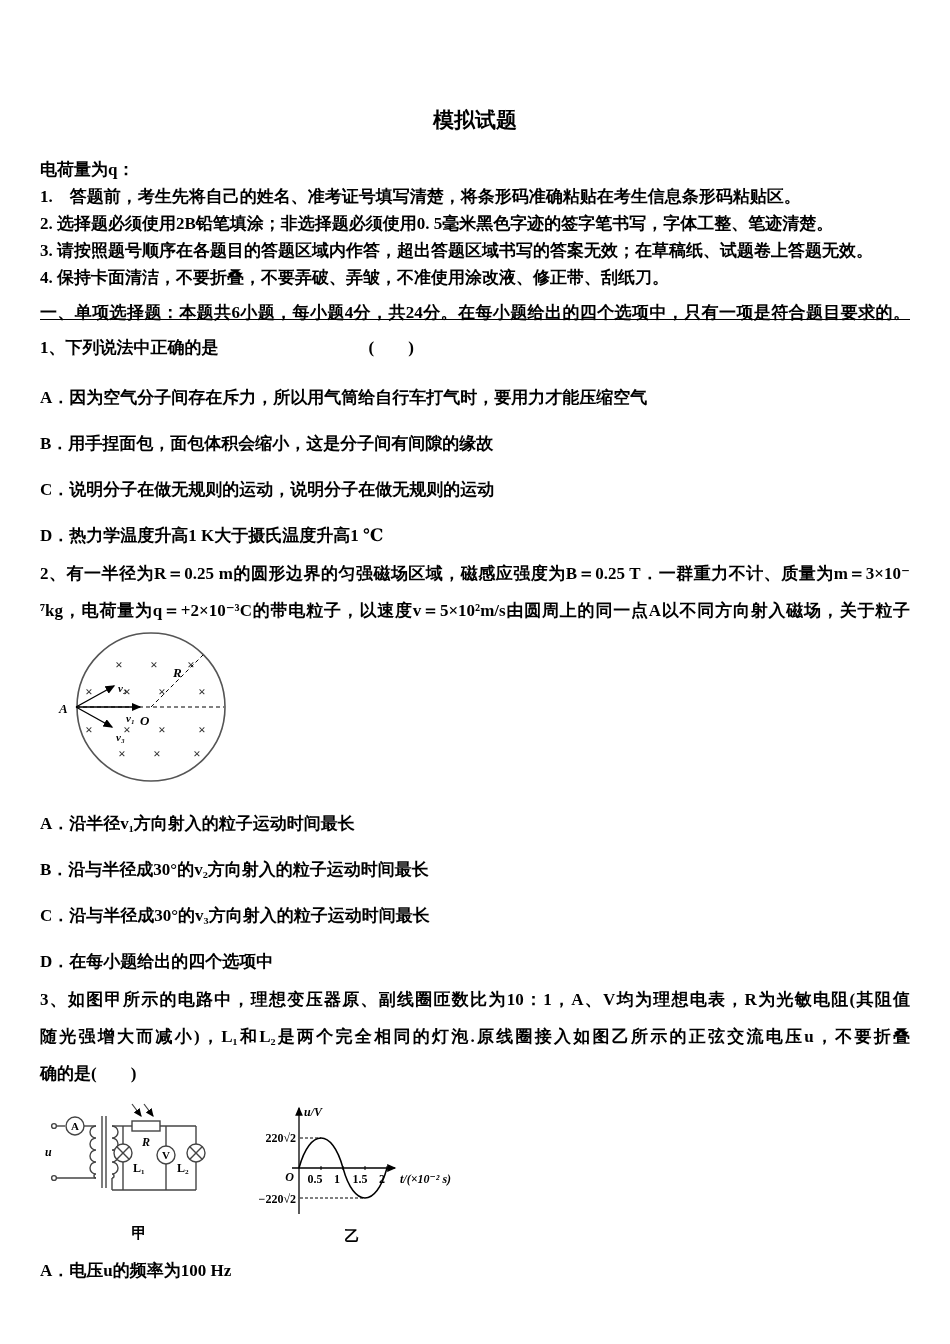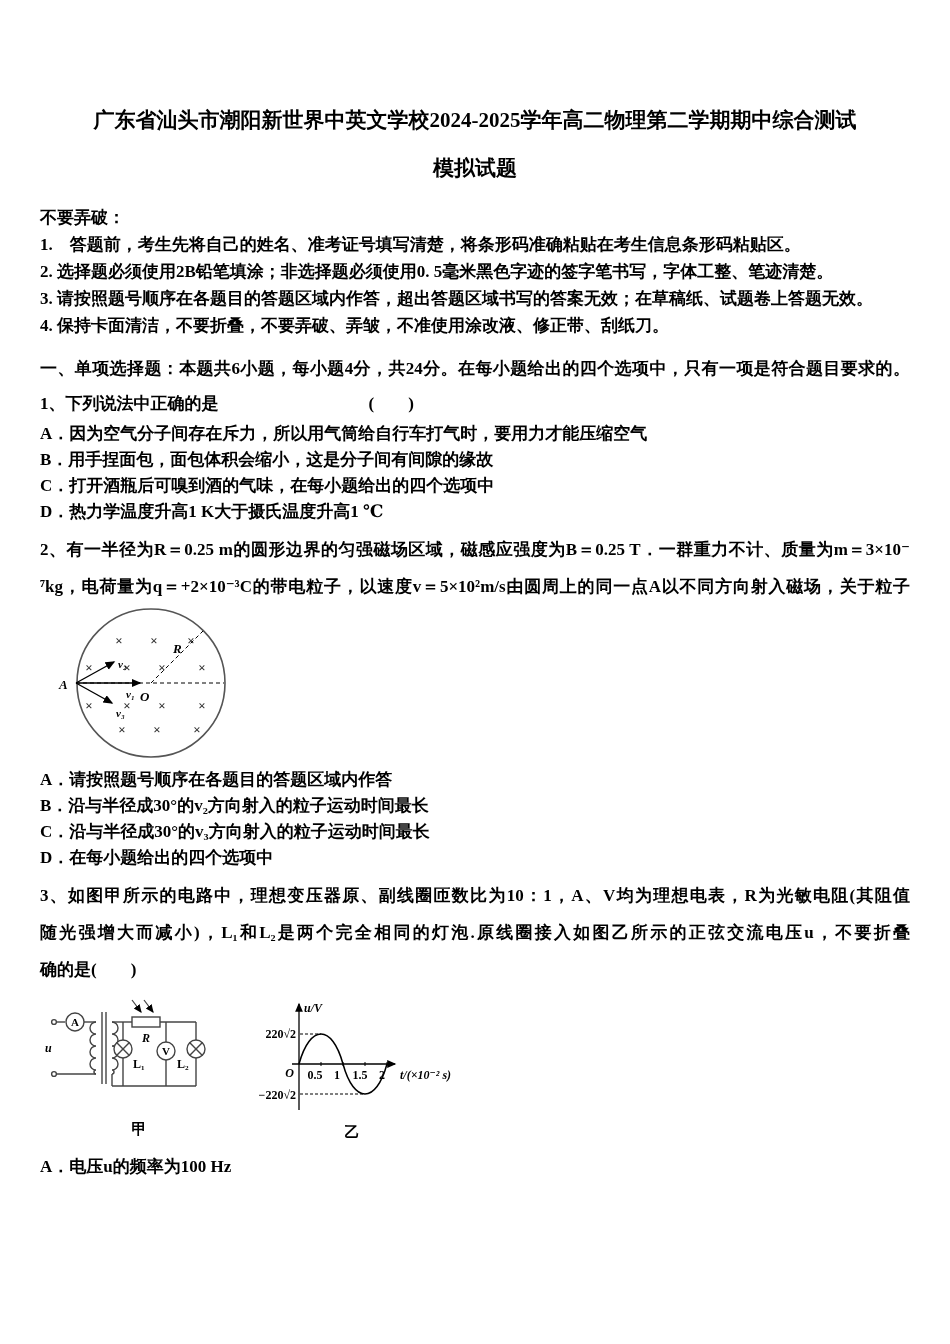--- a/index.html
+++ b/index.html
@@ -9,58 +9,57 @@
     padding:0 40px;
     color:#000;
     font-family:"Liberation Serif","DejaVu Serif",serif;
     font-weight:700;
     font-size:17px;
   }
   .title-block { margin-top:96px; text-align:center; }
   .title-block div { font-size:21px; line-height:48px; font-weight:700; }
   .notice { margin-top:12px; }
   .notice div { line-height:27px; }
-  .section-heading { margin-top:16px; line-height:27px; }
+  .section-heading { margin-top:8px; line-height:27px;text-decoration:underline; }
   .jline { text-align:justify; text-align-last:justify; }
   .q-row { margin-top:8px; line-height:27px; }
   .q-row .paren { margin-left:150px; }
-  .opt { margin-top:8px; line-height:18px; }
+  .opt { margin-top:28px; line-height:18px; }
   .qpar { margin-top:10px; }
   .qpar > div { line-height:37px; }
   .fig1-wrap { margin-left:14px; }
   .fig-row { display:flex; align-items:flex-start; margin-left:4px; margin-top:4px; }
   svg { display:block; }
   svg text { font-family:"Liberation Serif","DejaVu Serif",serif; font-weight:700; }
   .it { font-style:italic; }
   .last-opt { margin-top:16px; line-height:18px; }
 </style>
 </head>
 <body>
 
 <div class="title-block">
-  <div>广东省汕头市潮阳新世界中英文学校2024-2025学年高二物理第二学期期中综合测试</div>
   <div>模拟试题</div>
 </div>
 
 <div class="notice">
-  <div>不要弄破：</div>
+  <div>电荷量为q：</div>
   <div>1.　答题前，考生先将自己的姓名、准考证号填写清楚，将条形码准确粘贴在考生信息条形码粘贴区。</div>
   <div>2. 选择题必须使用2B铅笔填涂；非选择题必须使用0. 5毫米黑色字迹的签字笔书写，字体工整、笔迹清楚。</div>
   <div>3. 请按照题号顺序在各题目的答题区域内作答，超出答题区域书写的答案无效；在草稿纸、试题卷上答题无效。</div>
   <div>4. 保持卡面清洁，不要折叠，不要弄破、弄皱，不准使用涂改液、修正带、刮纸刀。</div>
 </div>
 
 <div class="section-heading jline">一、单项选择题：本题共6小题，每小题4分，共24分。在每小题给出的四个选项中，只有一项是符合题目要求的。</div>
 
 <div class="q-row">
   <span>1、下列说法中正确的是</span><span class="paren">(　　)</span>
 </div>
 <div class="opt">A．因为空气分子间存在斥力，所以用气筒给自行车打气时，要用力才能压缩空气</div>
 <div class="opt">B．用手捏面包，面包体积会缩小，这是分子间有间隙的缘故</div>
-<div class="opt">C．打开酒瓶后可嗅到酒的气味，在每小题给出的四个选项中</div>
+<div class="opt">C．说明分子在做无规则的运动，说明分子在做无规则的运动</div>
 <div class="opt">D．热力学温度升高1 K大于摄氏温度升高1 ℃</div>
 
 <div class="qpar">
   <div class="jline">2、有一半径为R＝0.25 m的圆形边界的匀强磁场区域，磁感应强度为B＝0.25 T．一群重力不计、质量为m＝3×10⁻</div>
   <div class="jline">⁷kg，电荷量为q＝+2×10⁻³C的带电粒子，以速度v＝5×10²m/s由圆周上的同一点A以不同方向射入磁场，关于粒子</div>
 </div>
 
 <div class="fig1-wrap">
   <svg width="230" height="158" viewBox="0 0 230 158">
     <defs>
@@ -96,21 +95,21 @@
       <text x="5" y="84">A</text>
       <text x="86" y="96">O</text>
       <text x="119" y="48">R</text>
       <text x="72" y="93" font-size="11">v₁</text>
       <text x="64" y="63" font-size="11">v₂</text>
       <text x="62" y="112" font-size="11">v₃</text>
     </g>
   </svg>
 </div>
 
-<div class="opt">A．请按照题号顺序在各题目的答题区域内作答</div>
+<div class="opt">A．沿半径v₁方向射入的粒子运动时间最长</div>
 <div class="opt">B．沿与半径成30°的v₂方向射入的粒子运动时间最长</div>
 <div class="opt">C．沿与半径成30°的v₃方向射入的粒子运动时间最长</div>
 <div class="opt">D．在每小题给出的四个选项中</div>
 
 <div class="qpar">
   <div class="jline">3、如图甲所示的电路中，理想变压器原、副线圈匝数比为10：1，A、V均为理想电表，R为光敏电阻(其阻值</div>
   <div class="jline">随光强增大而减小)，L₁和L₂是两个完全相同的灯泡.原线圈接入如图乙所示的正弦交流电压u，不要折叠</div>
   <div>确的是(　　)</div>
 </div>
 

